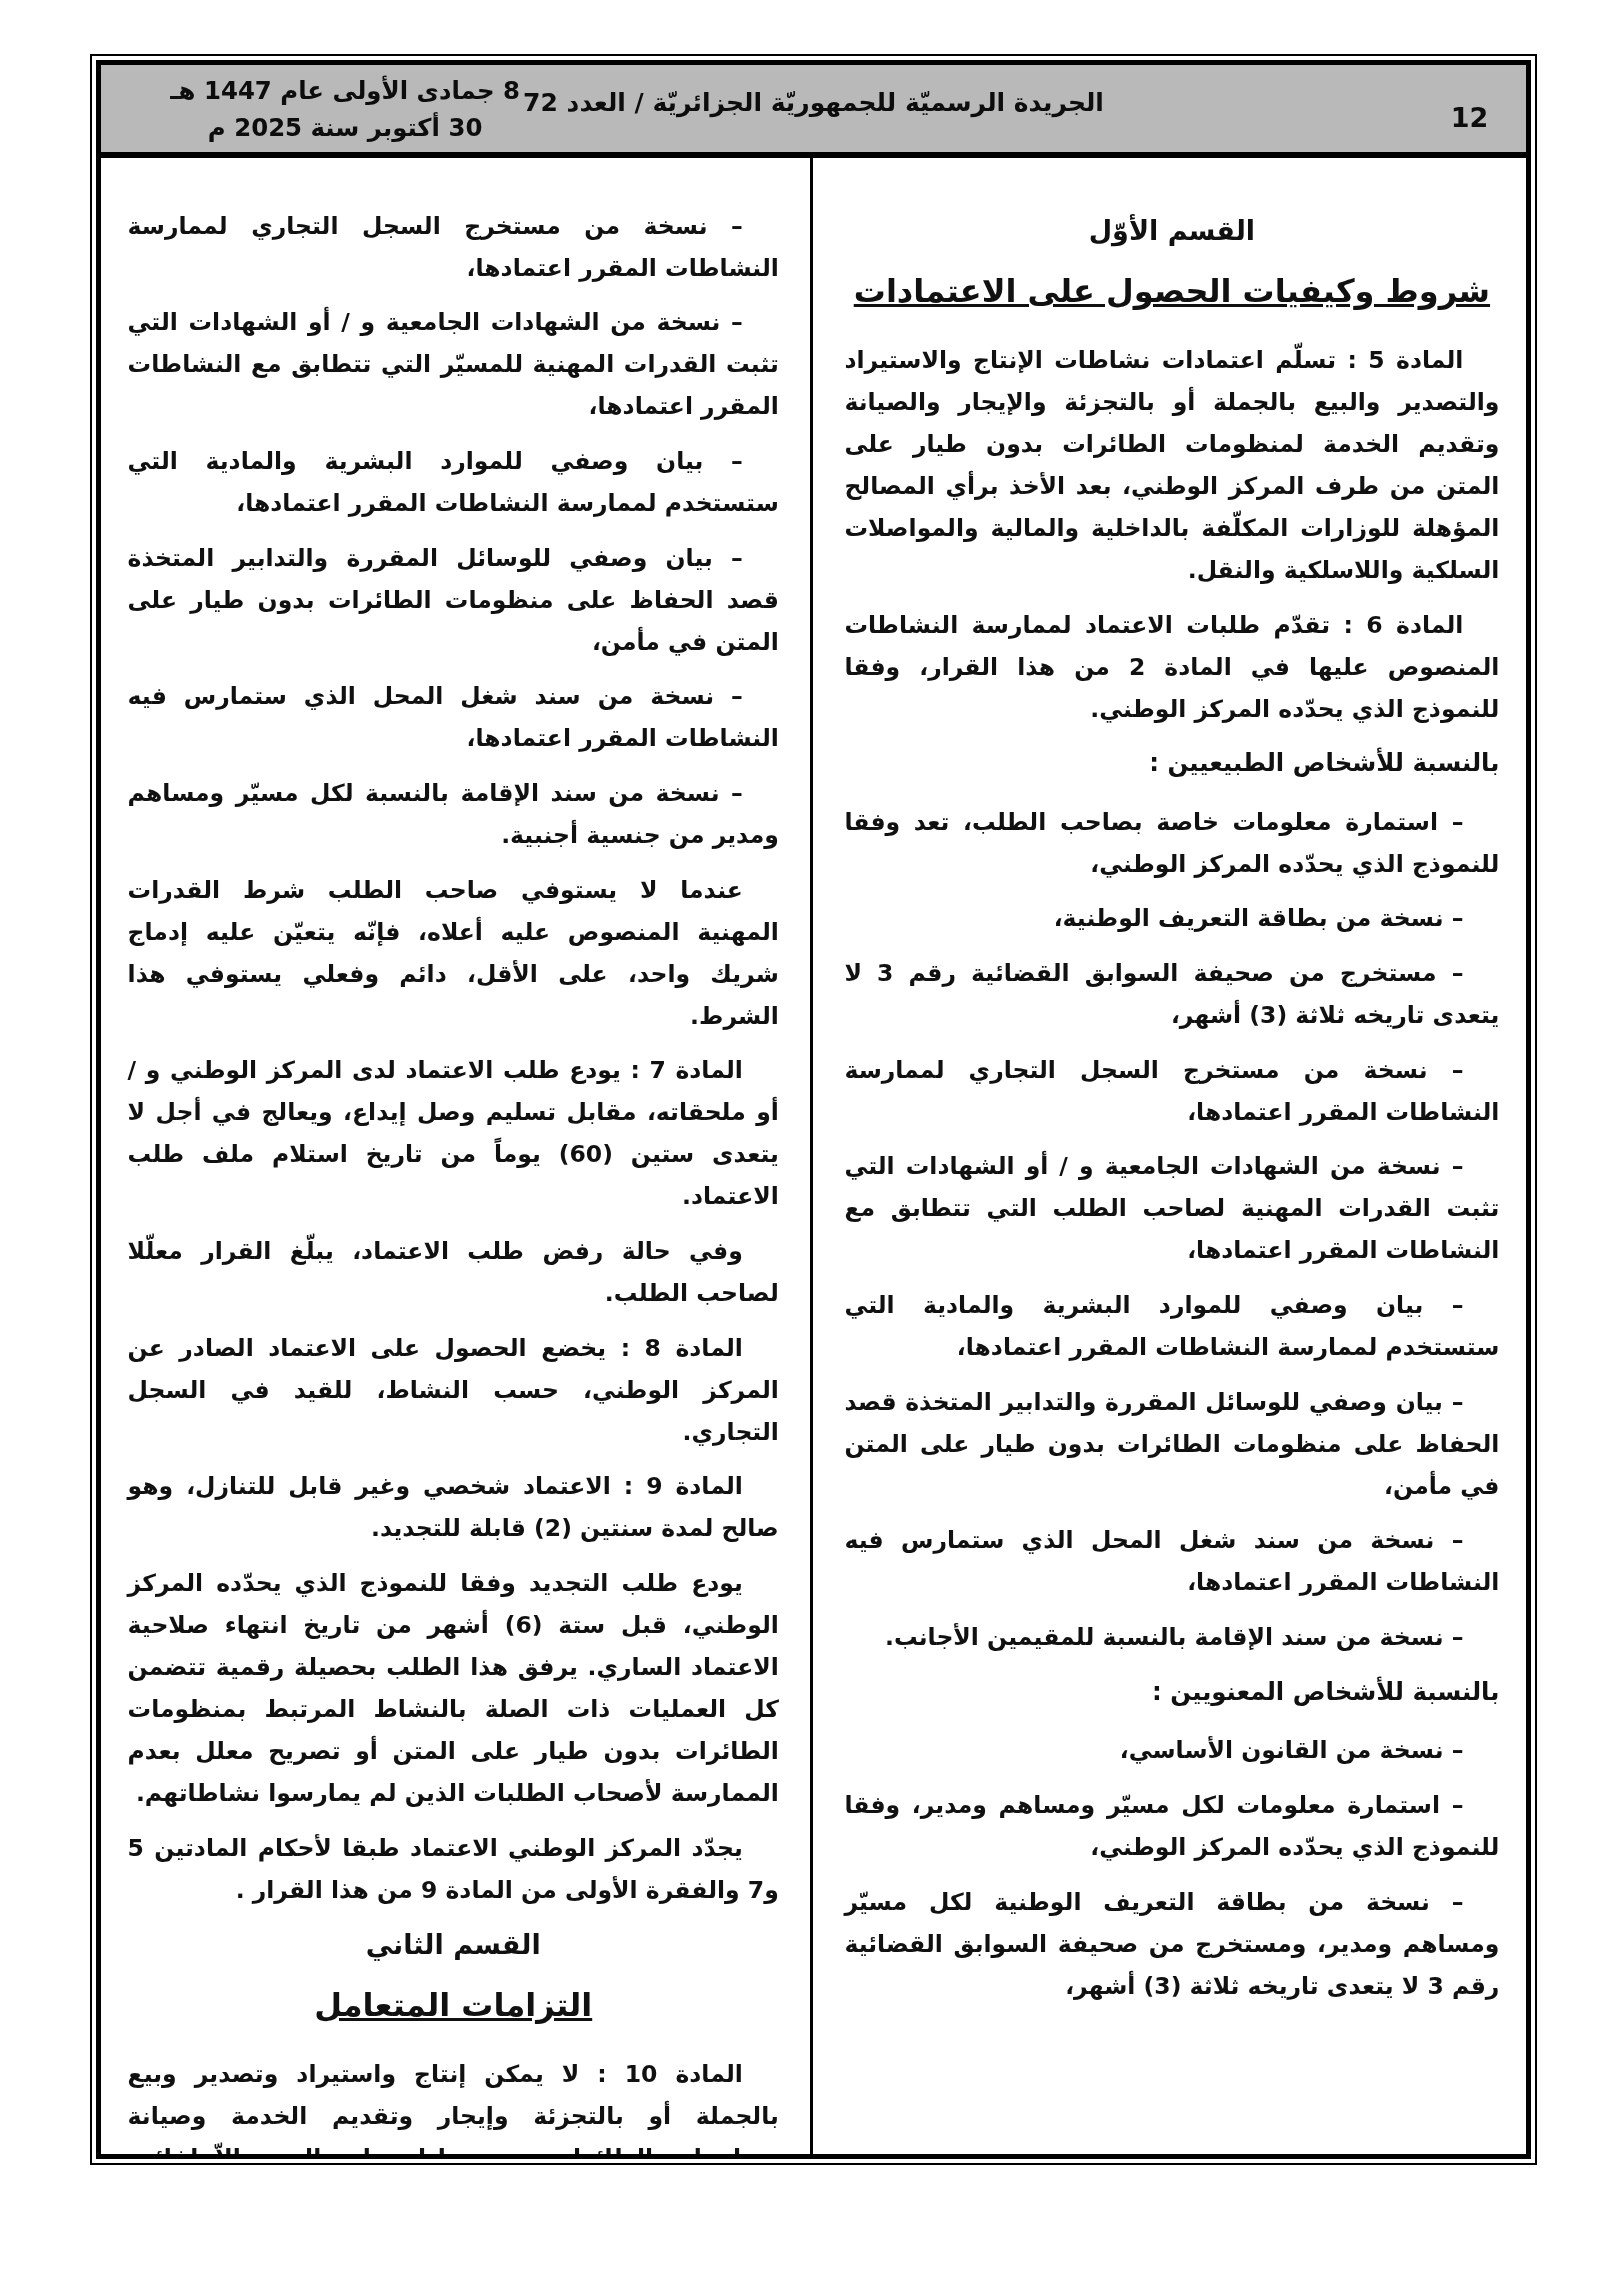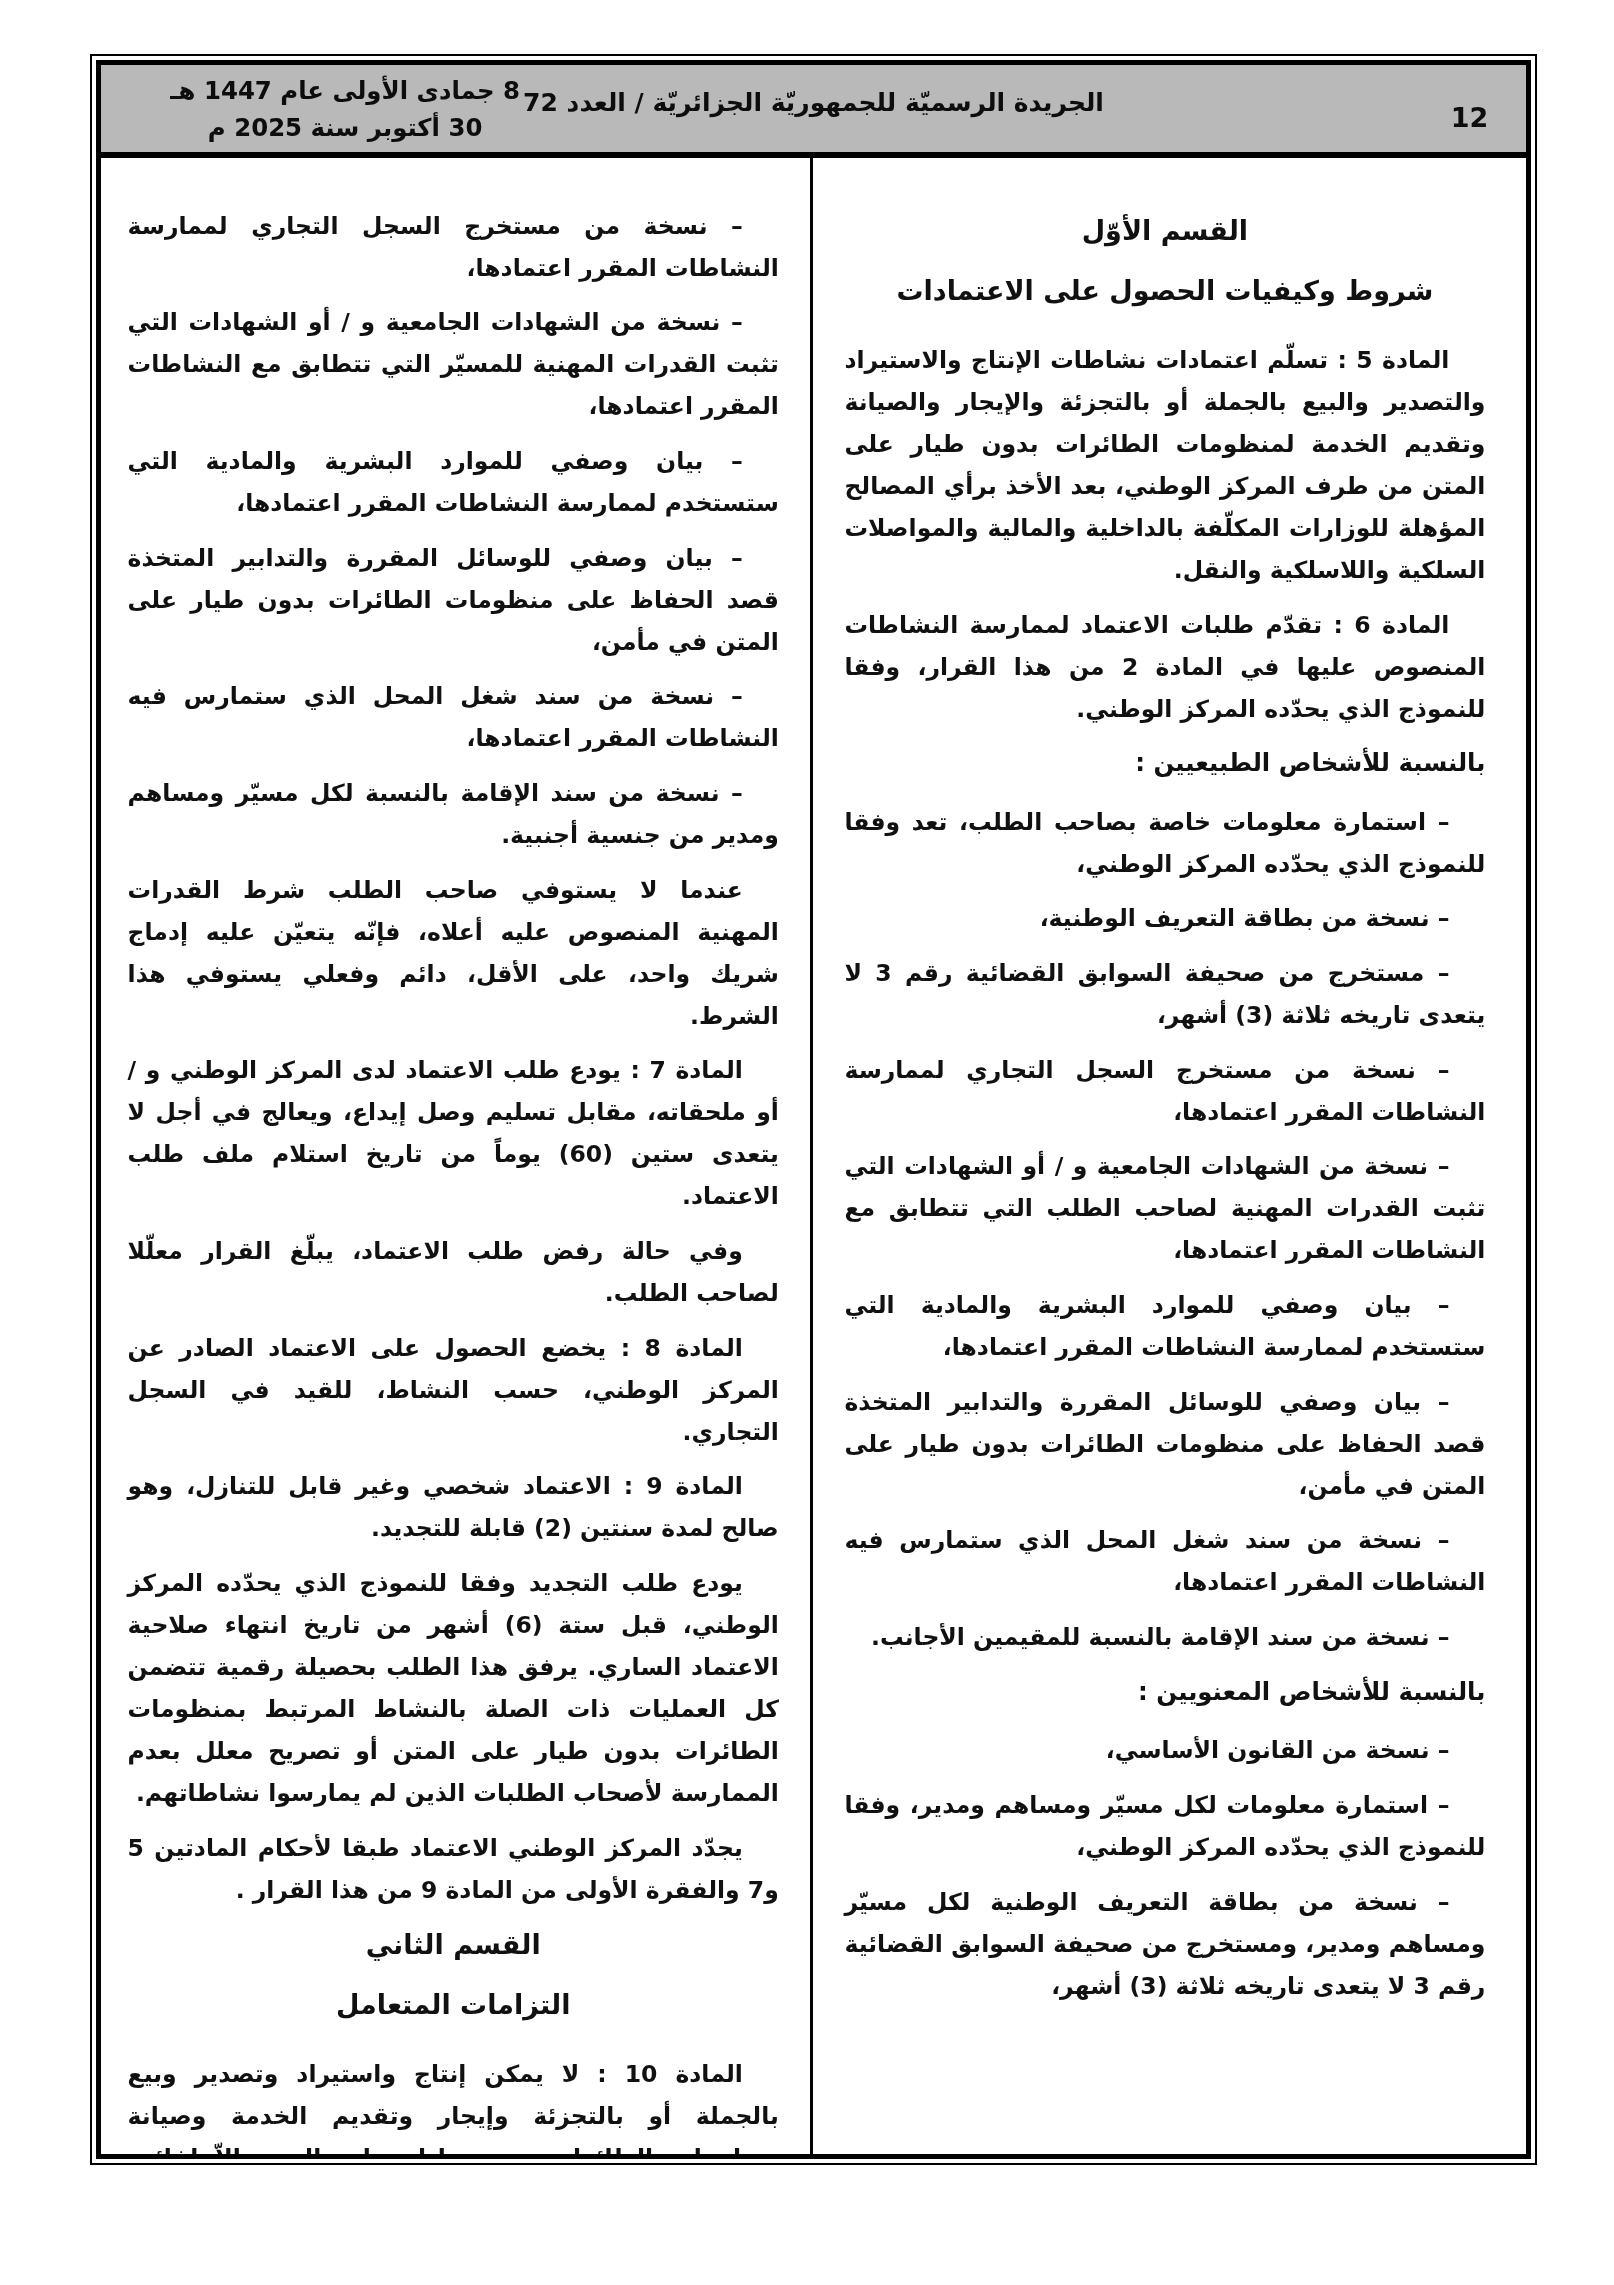--- a/index.html
+++ b/index.html
@@ -54,32 +54,32 @@
     overflow:hidden;
   }
   .col{
     box-sizing:border-box;
     color:#111;
     font-weight:bold;
     font-size:23.5px;
     line-height:42px;
     text-align:justify;
   }
-  .col-right{ width:713px; flex:0 0 713px; padding:47px 41px 0 31px; }
+  .col-right{ width:713px; flex:0 0 713px; padding:47px 27px 0 31px; }
   .col-divider{ width:3.6px; flex:0 0 3.6px; background:#000; }
   .col-left{ flex:1 1 auto; padding:47px 31px 0 27px; }
 
   .block{ margin:0 0 12.7px 0; }
   .block.section-title{
     text-align:center; text-indent:0;
     font-size:27px; margin:5.4px 0 18px 0;
   }
   .block.section-subtitle{
     text-align:center; text-indent:0;
-    font-size:27px; margin:0 0 27px 0;
+    font-size:32px; margin:0 0 27px 0;text-decoration:underline;
   }
   .block.subheading{
     text-indent:0; font-size:24.4px; margin:3.6px 0 16.3px 0;
   }
   .block.paragraph, .block.article, .block.item{
     text-indent:36px;
   }
   .article-label{ font-weight:bold; }
 </style>
 </head>

